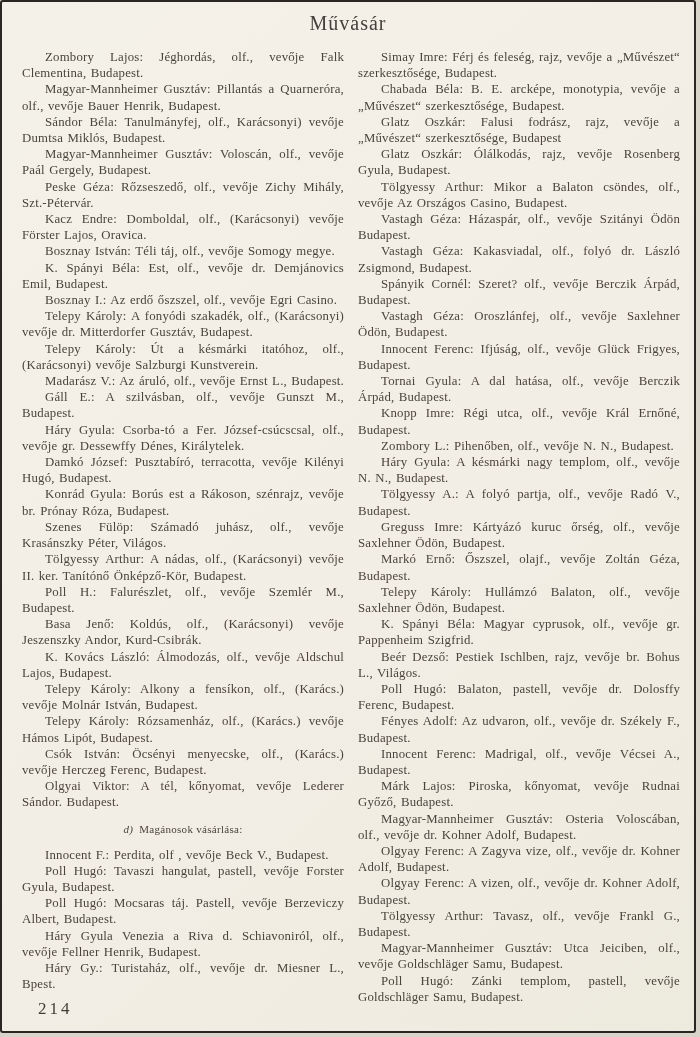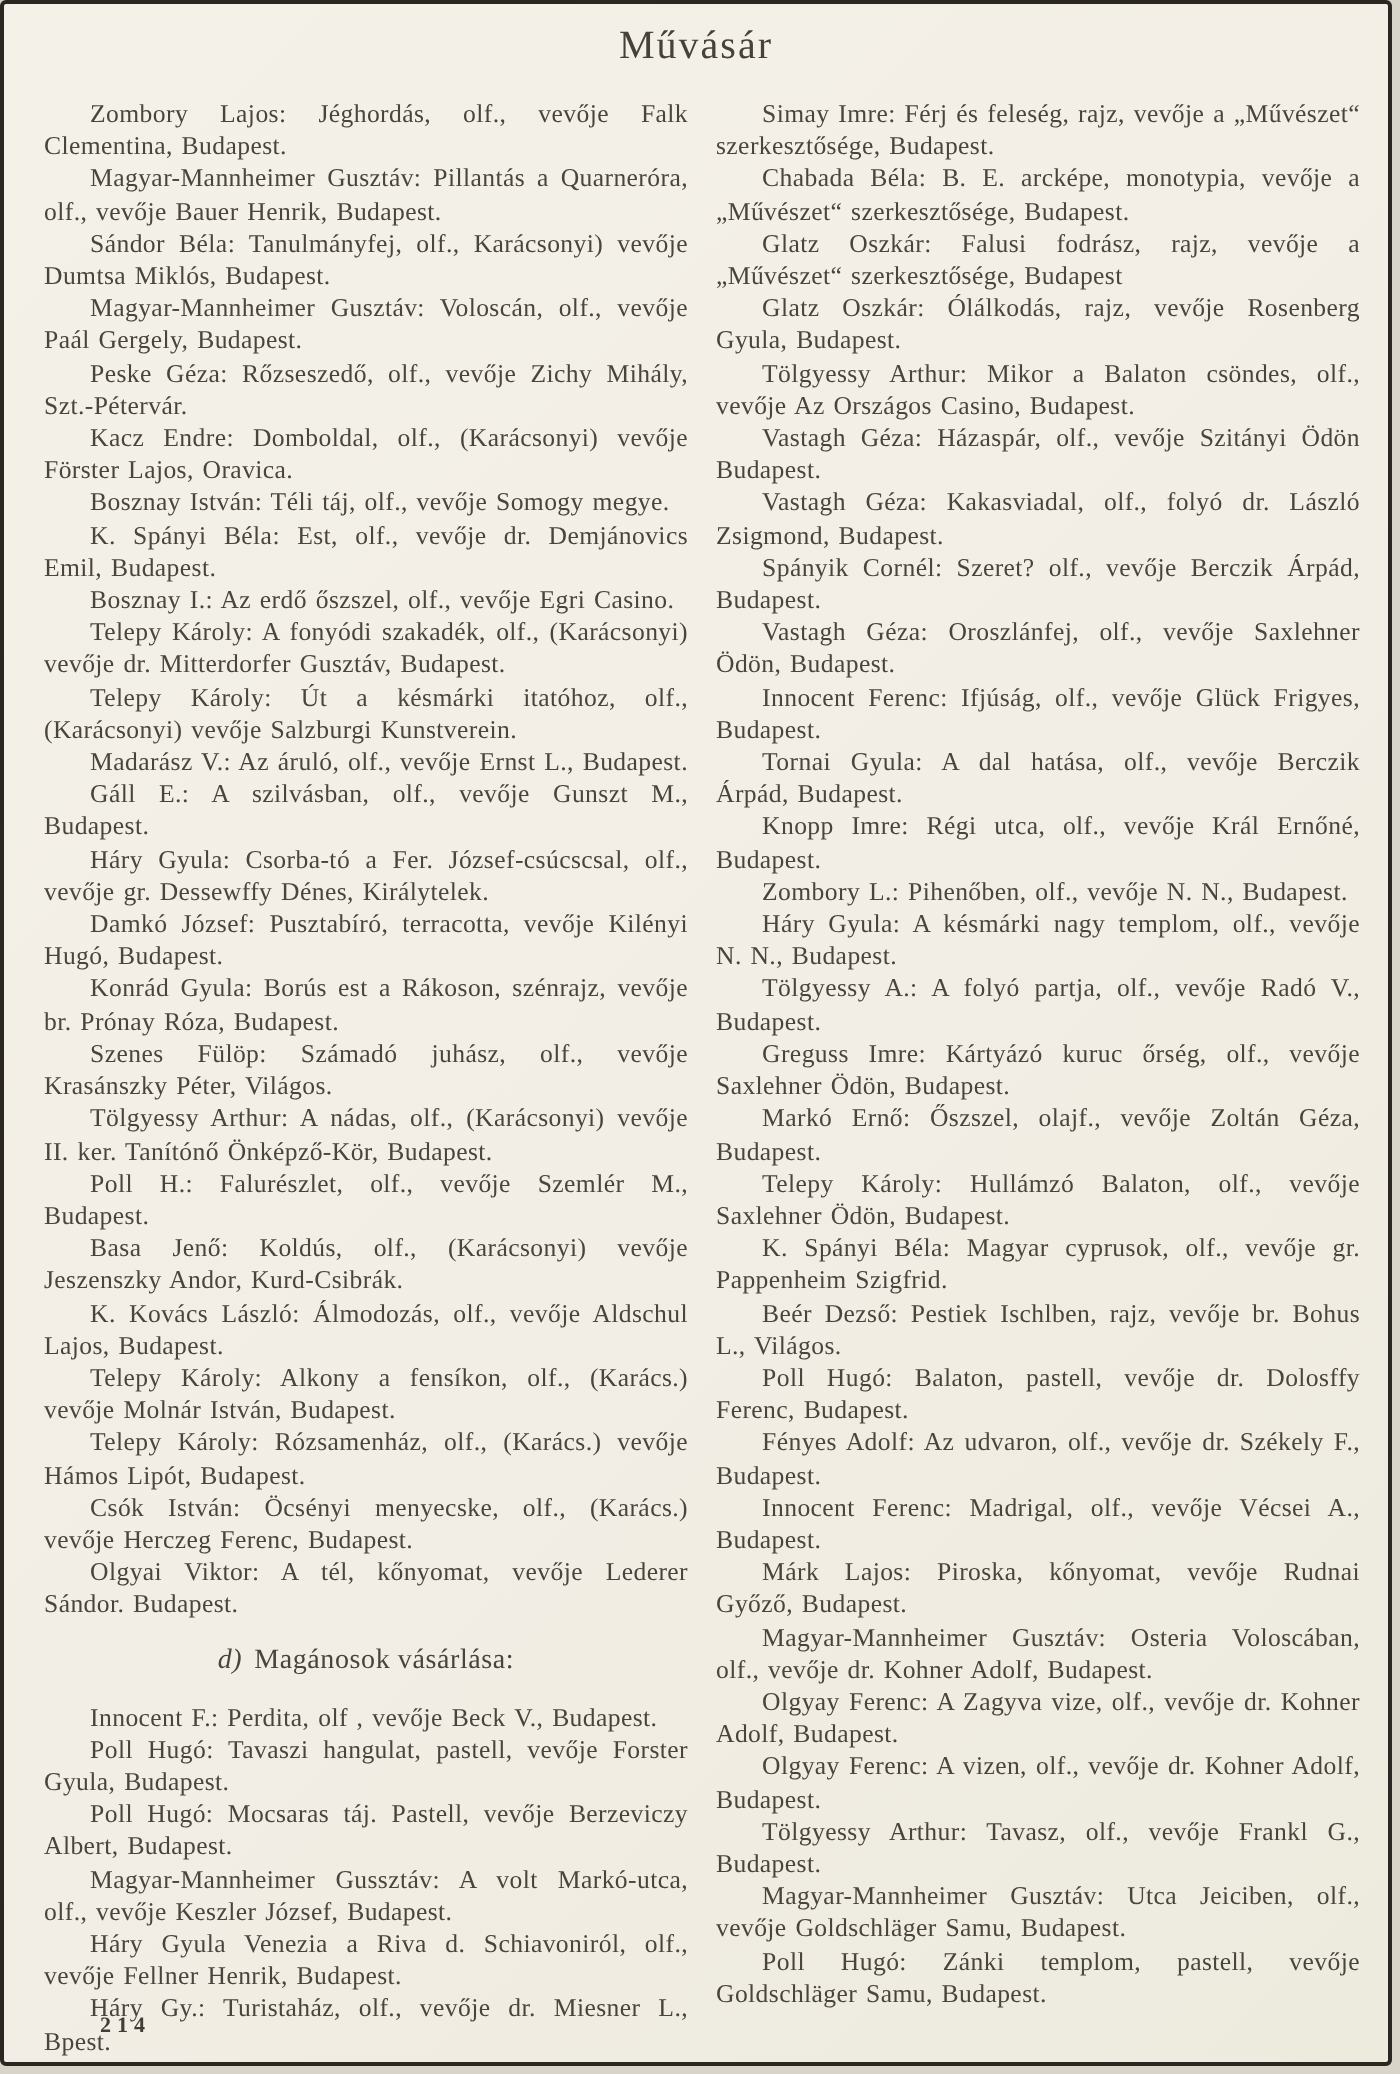--- a/index.html
+++ b/index.html
@@ -42,37 +42,36 @@
     margin: 0;
     font-size: 12.8px;
     line-height: 16.2px;
     text-align: justify;
     text-indent: 1.8em;
     letter-spacing: 0.2px;
     word-spacing: 1px;
   }
   .section-heading {
     text-align: center;
-    font-size: 14px;
+    font-size: 11px;
     color: #4a443c;
     margin: 12px 0 12px 0;
     letter-spacing: 0.3px;
   }
   .section-heading .prefix {
     font-style: italic;
     margin-right: 6px;
   }
   .page-number {
     position: absolute;
-    left: 48px;
+    left: 36px;
     bottom: 12px;
-    font-size: 11px;
+    font-size: 17px;
     letter-spacing: 3px;
     color: #423d35;
-    font-weight: bold;
   }
 </style>
 </head>
 <body>
 
 <div class="page">
 
   <div class="masthead">Művásár</div>
 
   <div class="columns">
@@ -107,21 +106,20 @@
         </div>
 
       <div class="section-heading">
         <span class="prefix">d)</span><span>Magánosok vásárlása:</span>
       </div>
 
       <div>
           <p class="entry">Innocent F.: Perdita, olf , vevője Beck V., Budapest.</p>
           <p class="entry">Poll Hugó: Tavaszi hangulat, pastell, vevője Forster Gyula, Budapest.</p>
           <p class="entry">Poll Hugó: Mocsaras táj. Pastell, vevője Berzeviczy Albert, Budapest.</p>
-          <p class="entry">Magyar-Mannheimer Gussztáv: A volt Markó-utca, olf., vevője Keszler József, Budapest.</p>
           <p class="entry">Háry Gyula  Venezia a Riva d. Schiavoniról, olf., vevője Fellner Henrik, Budapest.</p>
           <p class="entry">Háry Gy.: Turistaház, olf., vevője dr. Miesner L., Bpest.</p>
         </div>
     </div>
 
     <div class="col">
       <div>
           <p class="entry">Simay Imre: Férj és feleség, rajz, vevője a „Művészet“ szerkesztősége, Budapest.</p>
           <p class="entry">Chabada Béla: B. E. arcképe, monotypia, vevője a „Művészet“ szerkesztősége, Budapest.</p>
           <p class="entry">Glatz Oszkár: Falusi fodrász, rajz, vevője a „Művészet“ szerkesztősége, Budapest</p>

